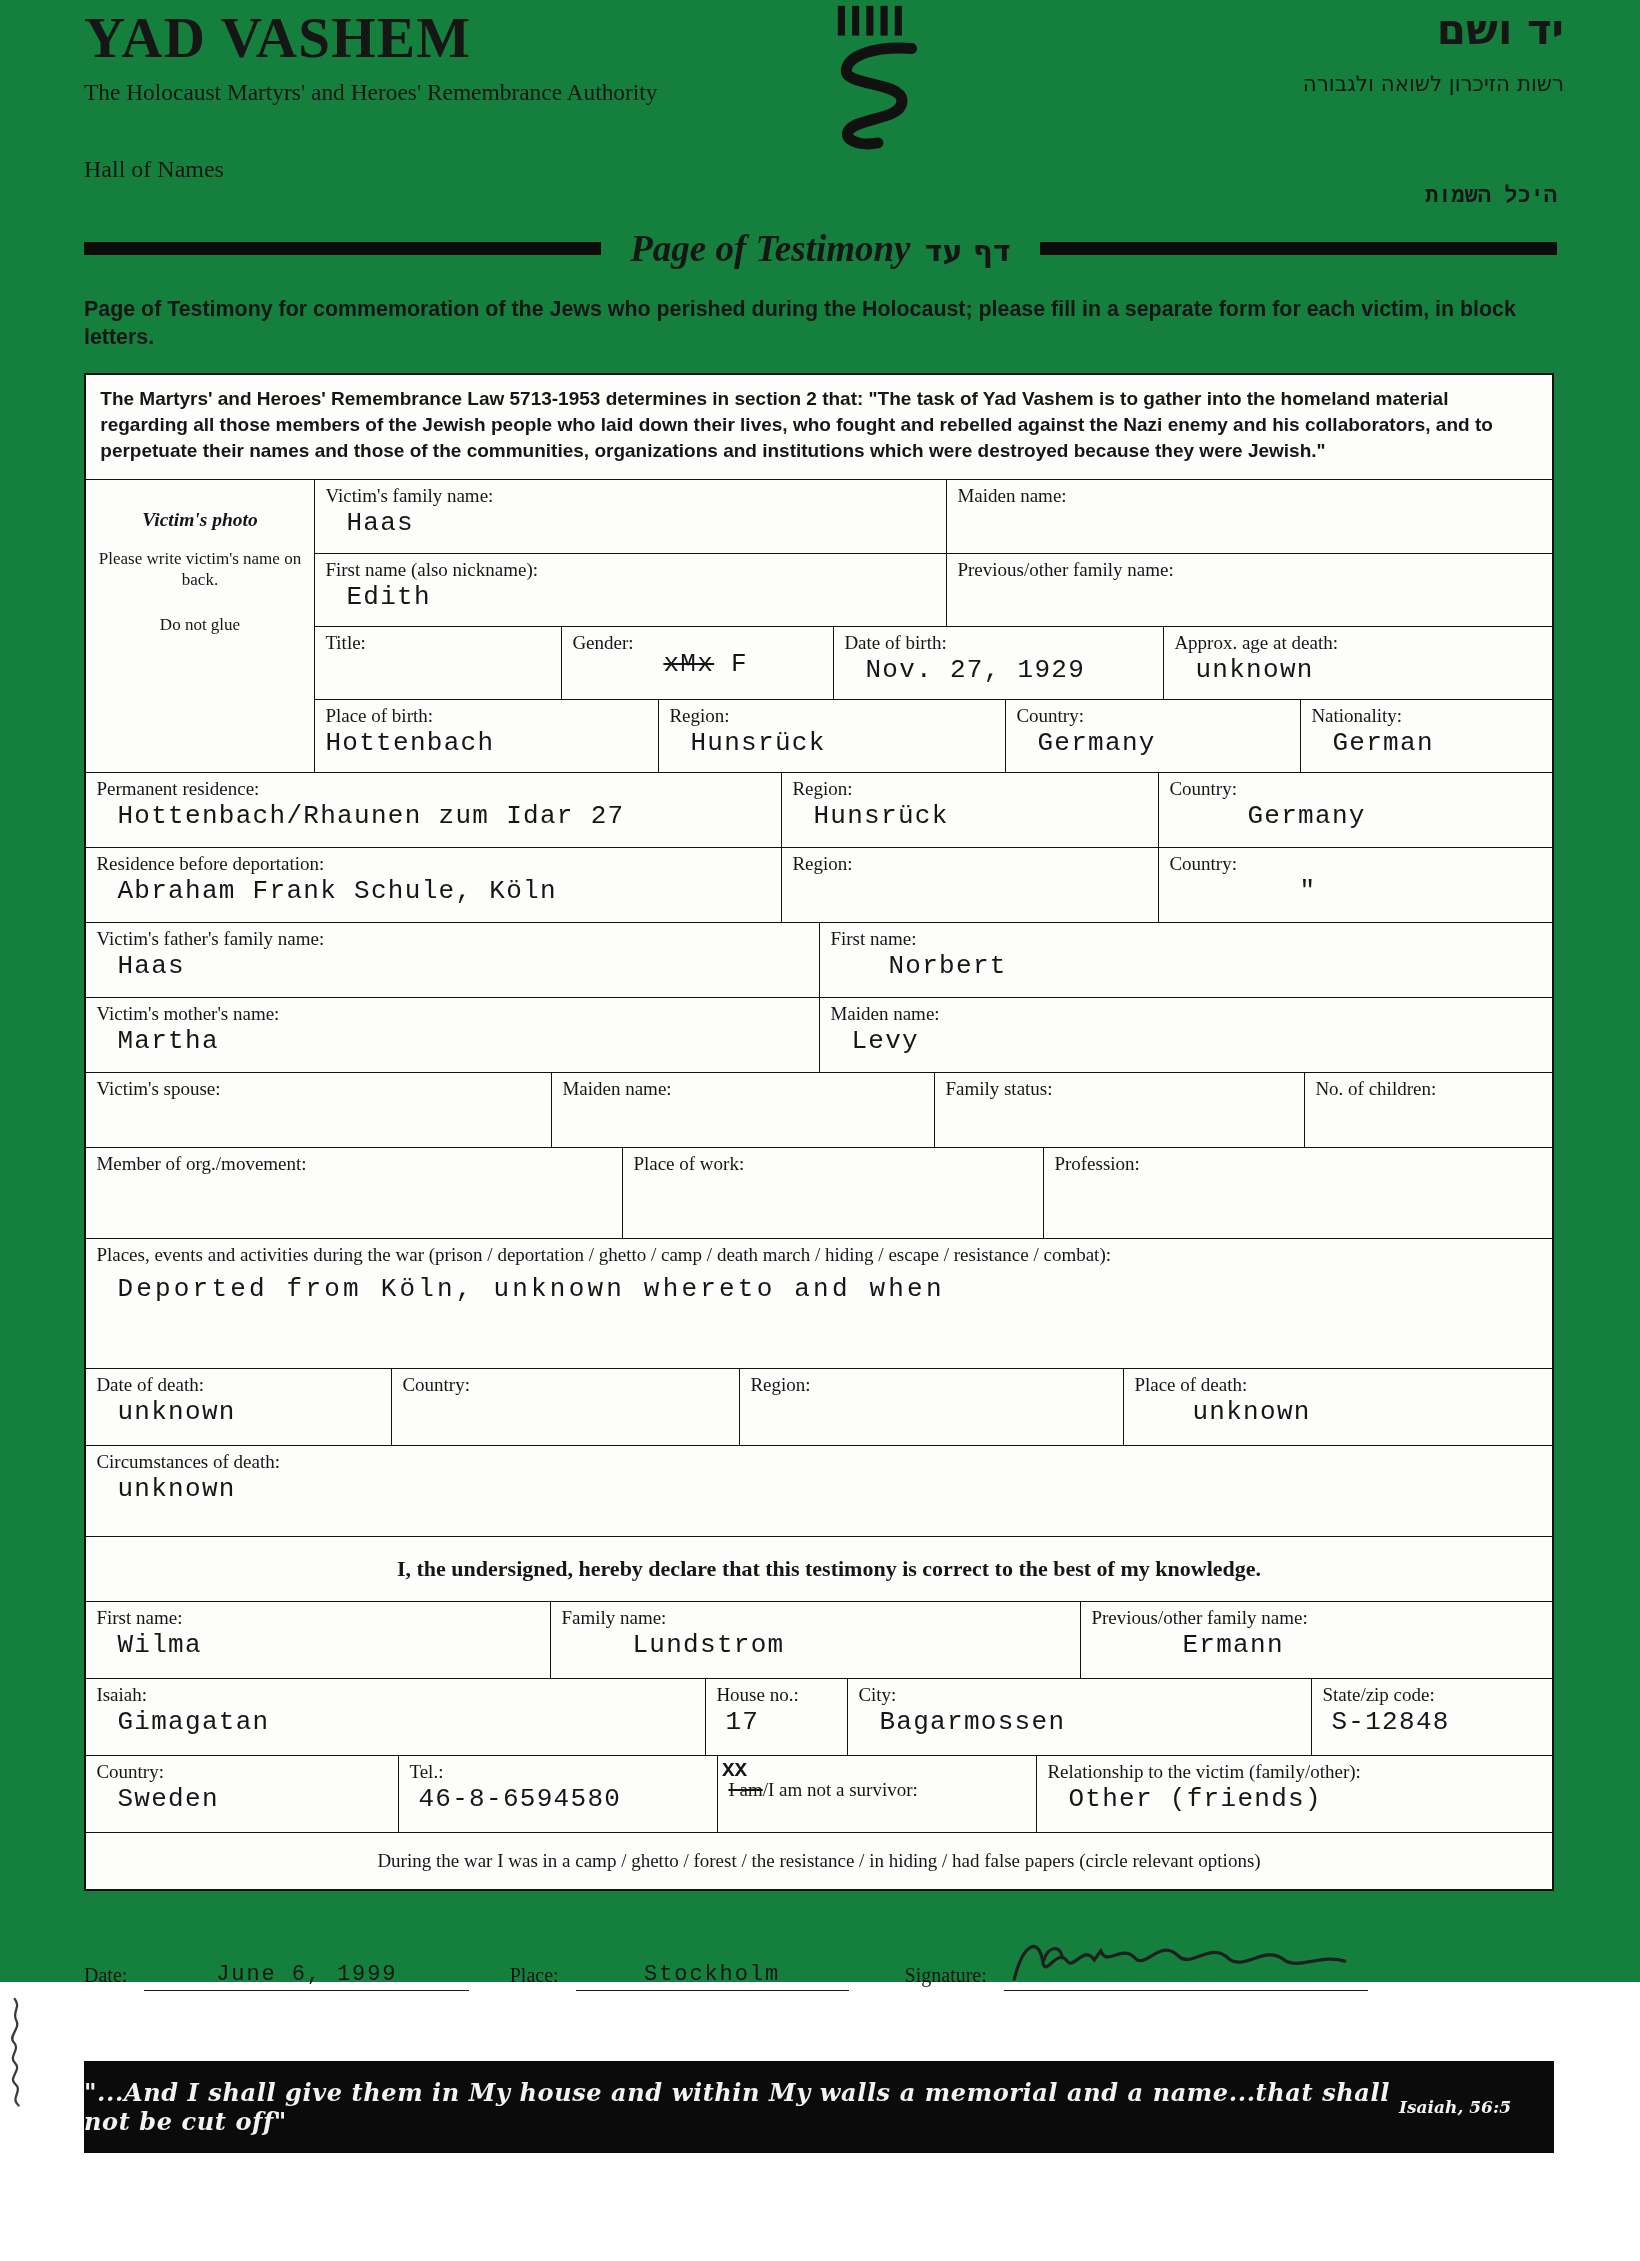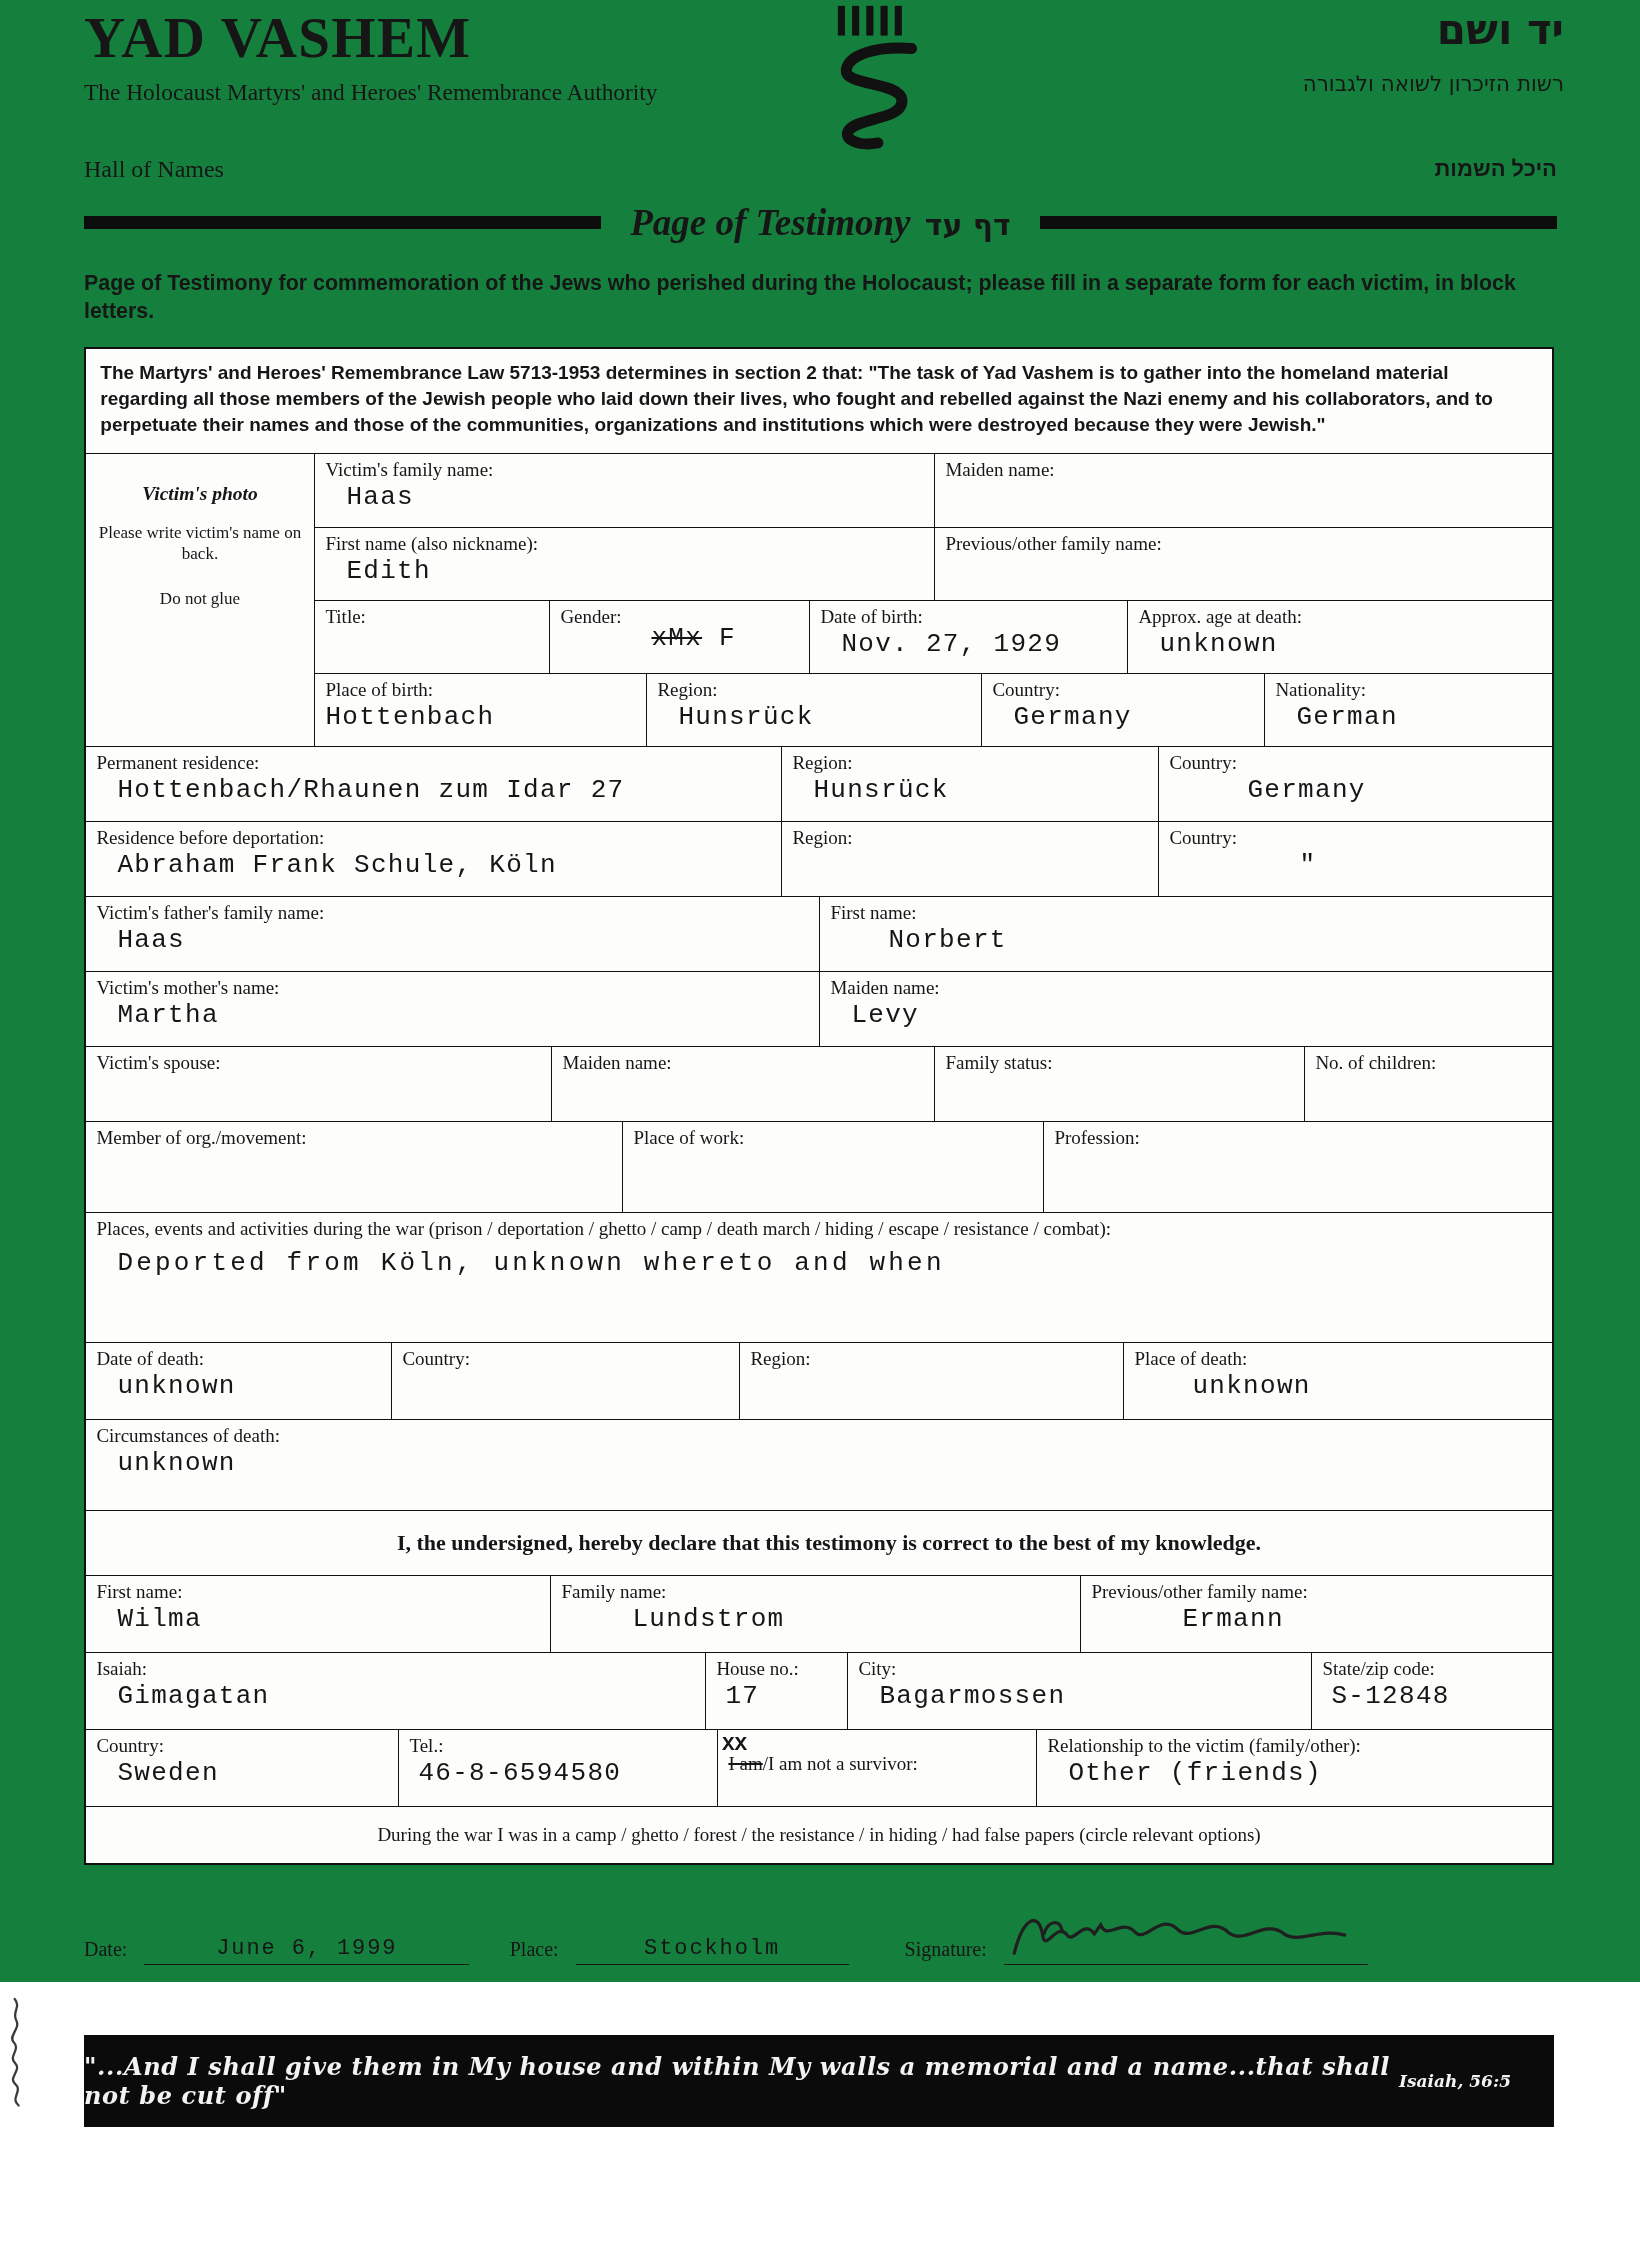--- a/index.html
+++ b/index.html
@@ -17,21 +17,21 @@
   .header { display: flex; justify-content: space-between; margin: 0 77px 0 84px; position: relative; min-height: 143px; }
   .org-name { font-size: 57px; font-weight: bold; letter-spacing: 1.3px; line-height: 1; }
   .org-subtitle { font-size: 23.4px; margin-top: 13px; }
   .header-right { text-align: right; direction: rtl; }
   .hebrew { font-family: "DejaVu Sans", sans-serif; }
   .org-name-he { font-size: 42px; font-weight: bold; line-height: 1; }
   .org-subtitle-he { font-size: 21.4px; margin-top: 19.5px; }
   .logo-wrap { position: absolute; left: 53.5%; top: -5.2px; transform: translateX(-50%); }
 
   .hall-row { display: flex; justify-content: space-between; margin: 3.9px 84px 0; font-size: 24px; }
-  .hall-he { font-family: Liberation Sans, sans-serif; font-size: 22px; font-weight: bold; }
+  .hall-he { font-family: Liberation Mono, monospace; font-size: 22px; font-weight: bold; margin-top: 28px; }
 
   .title-band { display: flex; align-items: center; margin: 18px 84px 0; }
   .band-bar { flex: 1; height: 13.6px; background: #0c0c0c; }
   .band-text { padding: 0 29px; white-space: nowrap; }
   .band-title-en { font-size: 37px; font-style: italic; font-weight: bold; }
   .band-title-he { font-family: "DejaVu Sans", sans-serif; font-size: 30px; font-weight: bold; margin-left: 11.7px; }
 
   .intro { margin: 26px 84px 0; font-family: "Liberation Sans", sans-serif; font-weight: bold; font-size: 21.4px; line-height: 1.3; }
 
   
@@ -46,21 +46,21 @@
   .struck { text-decoration: line-through; text-decoration-thickness: 1.9px; }
 
   .law-cell { padding: 11.7px 14.3px; font-family: "Liberation Sans", sans-serif; font-weight: bold; font-size: 19px; line-height: 1.35; min-height: 104px; }
 
   .victim-top { display: flex; }
   .photo-cell { width: 229px; border-right: 1.9px solid #111; text-align: center; padding: 29px 9px 0; }
   .photo-title { font-size: 19.5px; font-weight: bold; font-style: italic; }
   .photo-line1 { font-size: 17px; margin-top: 17px; line-height: 1.25; }
   .photo-line2 { font-size: 17px; margin-top: 25px; }
   .vt-right { flex: 1; display: flex; flex-direction: column; }
-  .vt-right .frow { flex: 1; min-height: 73px; }
+  .vt-right .frow { flex: 1; min-height: 73px; gap: 12px; }
 
   .r-std  { min-height: 75px; }
   .r-org  { min-height: 91px; }
   .r-war  { min-height: 130px; }
   .r-death{ min-height: 77px; }
   .r-circ { min-height: 91px; }
   .r-decl { min-height: 65px; align-items: center; justify-content: center; padding-left: 20px; }
   .r-sub  { min-height: 77px; }
   .r-wopt { min-height: 57px; align-items: center; justify-content: center; }
 

